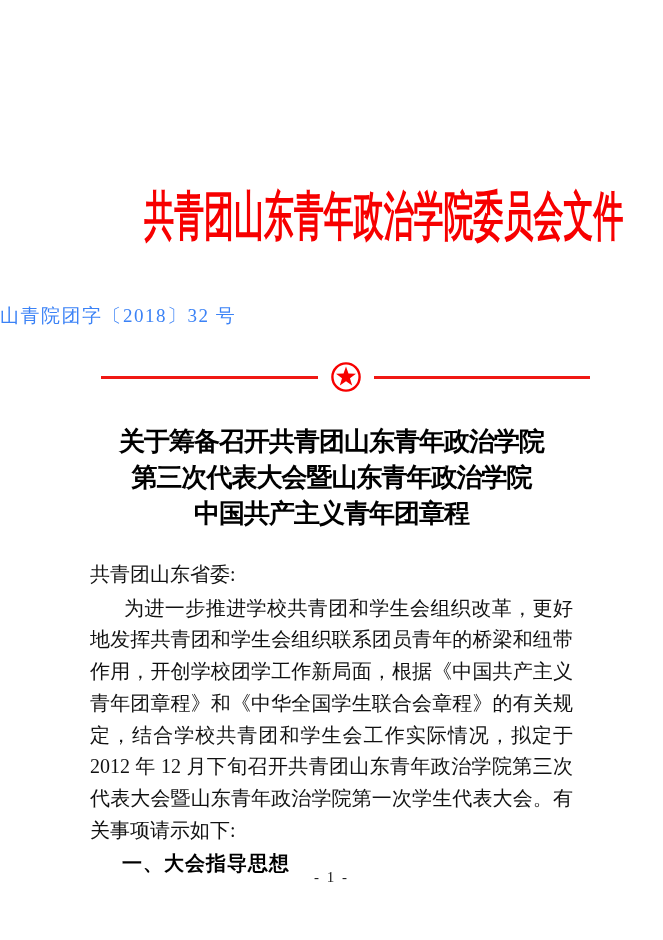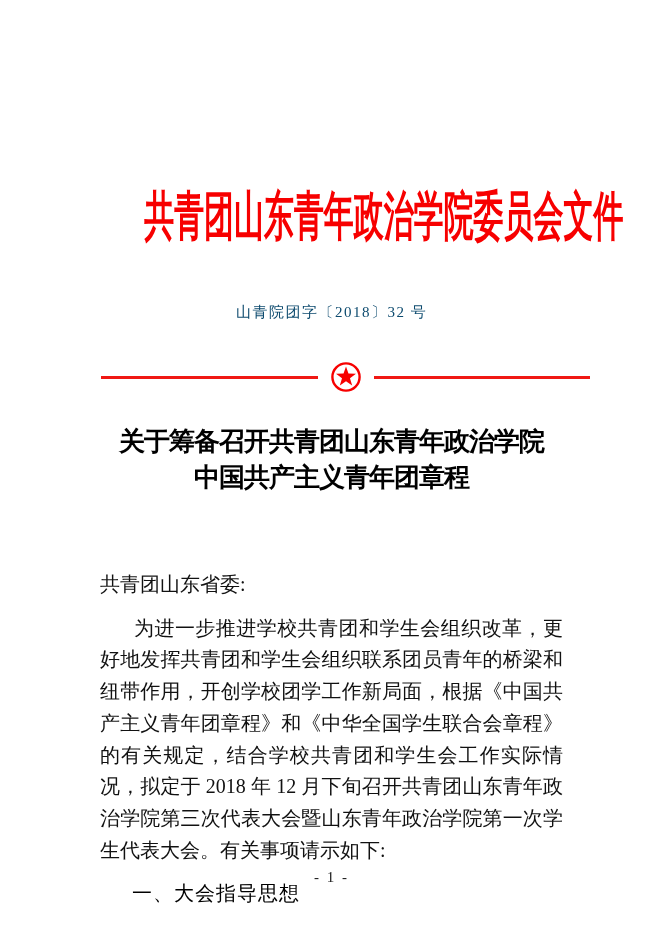--- a/index.html
+++ b/index.html
@@ -28,24 +28,24 @@
     color: #f70000;
     white-space: nowrap;
     transform: scaleX(0.565);
     transform-origin: 50% 50%;
   }
   .doc-number {
     position: absolute;
     top: 303px;
     left: 0;
     width: 663px;
-    text-align: center;
-    font-size: 15px;
+    text-align: left;
+    font-size: 19px;
     letter-spacing: 1.5px;
-    color: #0c4a6e;
+    color: #3b82f6;
   }
   .separator {
     position: absolute;
     top: 361px;
     left: 101px;
     width: 489px;
     height: 32px;
     display: flex;
     align-items: center;
   }
@@ -75,25 +75,25 @@
   .body-block {
     position: absolute;
     top: 557px;
     left: 88px;
     width: 487px;
     font-size: 20px;
     line-height: 31.7px;
     text-align: justify;
     color: #111111;
   }
-  .body-block p { margin: 12px; }
+  .body-block p { margin: 2px; }
   .paragraph { text-indent: 1.7em; }
   .section-heading {
     font-family: "Liberation Sans", "DejaVu Sans", sans-serif;
-    font-weight: normal;
+    font-weight: bold;
     text-indent: 1.6em;
     letter-spacing: 1px;
     color: #000000;
   }
   .page-number {
     position: absolute;
     top: 869px;
     left: 0;
     width: 663px;
     text-align: center;
@@ -115,24 +115,25 @@
     <div class="sep-line"></div>
     <svg class="sep-star" viewBox="0 0 32 32" xmlns="http://www.w3.org/2000/svg" aria-hidden="true">
       <circle cx="16" cy="16" r="13.6" fill="none" stroke="#f70000" stroke-width="2.4"></circle>
       <path d="M16,5.5 L18.47,12.6 L25.98,12.76 L19.99,17.3 L22.17,24.49 L16,20.2 L9.83,24.49 L12.01,17.3 L6.01,12.76 L13.53,12.6 Z" fill="#f70000"></path>
     </svg>
     <div class="sep-line"></div>
   </div>
 
   <div class="title-block">
     <div>关于筹备召开共青团山东青年政治学院</div>
+    <div>第三次代表大会暨山东青年政治学院</div>
     <div>中国共产主义青年团章程</div>
   </div>
 
   <div class="body-block">
     <p class="salutation">共青团山东省委:</p>
-    <p class="paragraph">为进一步推进学校共青团和学生会组织改革，更好地发挥共青团和学生会组织联系团员青年的桥梁和纽带作用，开创学校团学工作新局面，根据《中国共产主义青年团章程》和《中华全国学生联合会章程》的有关规定，结合学校共青团和学生会工作实际情况，拟定于 2018 年 12 月下旬召开共青团山东青年政治学院第三次代表大会暨山东青年政治学院第一次学生代表大会。有关事项请示如下:</p>
+    <p class="paragraph">为进一步推进学校共青团和学生会组织改革，更好地发挥共青团和学生会组织联系团员青年的桥梁和纽带作用，开创学校团学工作新局面，根据《中国共产主义青年团章程》和《中华全国学生联合会章程》的有关规定，结合学校共青团和学生会工作实际情况，拟定于 2012 年 12 月下旬召开共青团山东青年政治学院第三次代表大会暨山东青年政治学院第一次学生代表大会。有关事项请示如下:</p>
     <p class="section-heading">一、大会指导思想</p>
   </div>
 
   <div class="page-number">- 1 -</div>
 
 </div>
 
 </body></html>

